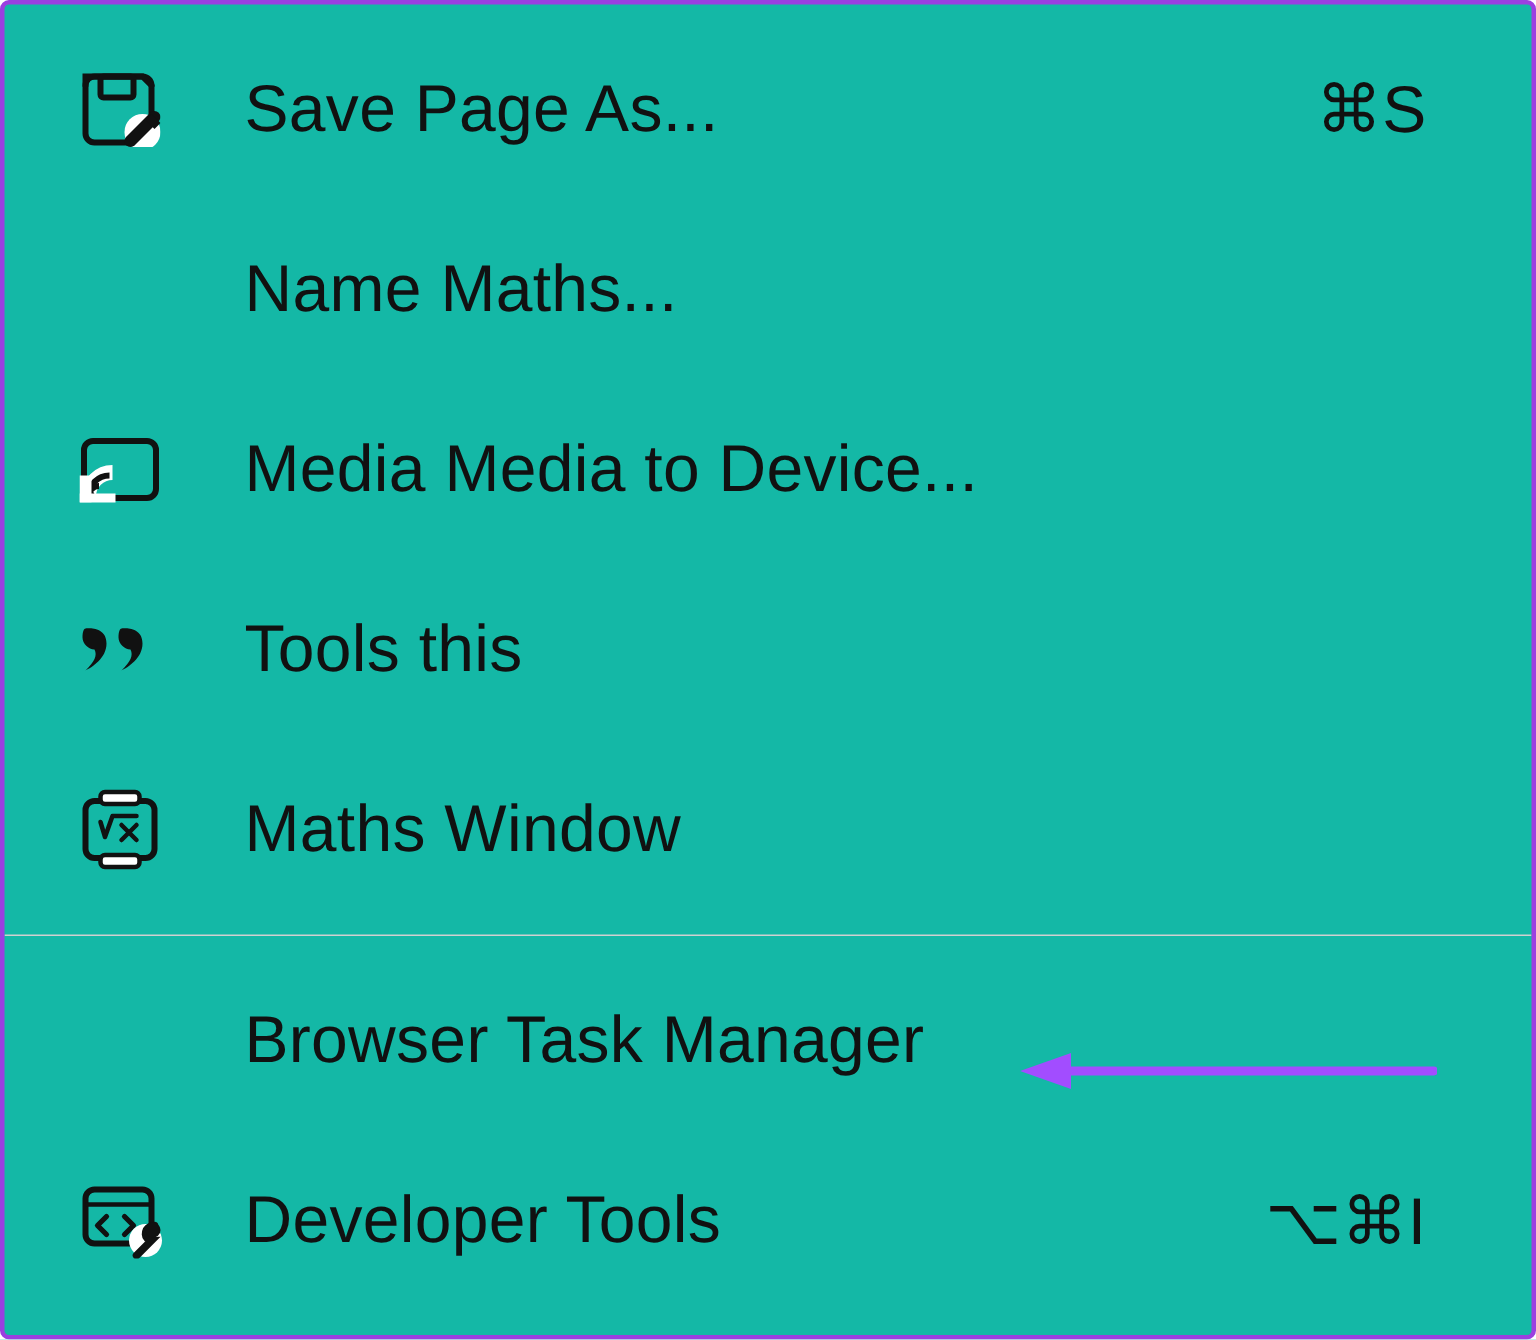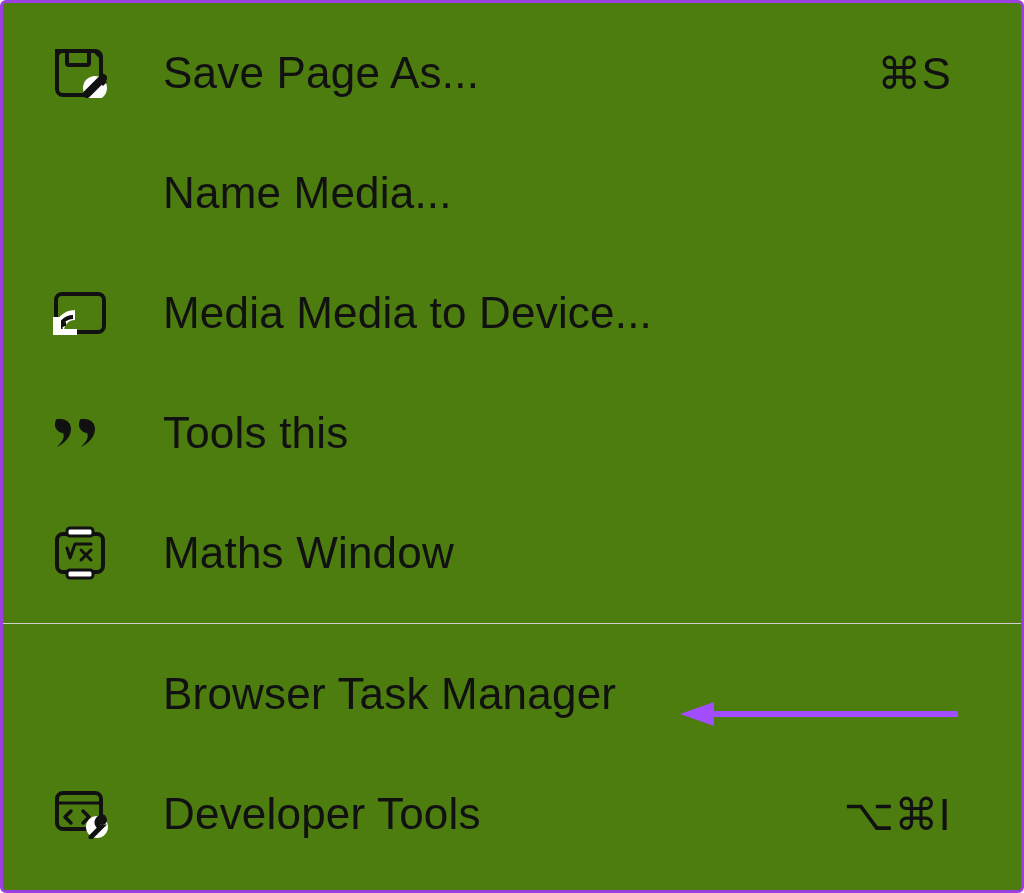--- a/index.html
+++ b/index.html
@@ -10,21 +10,21 @@
     background: #ffffff;
     font-family: -apple-system, "Helvetica Neue", Arial, sans-serif;
     color: #111;
   }
   .frame {
     box-sizing: border-box;
     width: 1024px;
     height: 893px;
     border: 3px solid #9b3fe0;
     border-radius: 6px;
-    background: #4d7c0f;
+    background: #14b8a6;
     position: relative;
     overflow: hidden;
   }
   .menu {
     width: 100%;
   }
   .menu-item {
     display: flex;
     align-items: center;
     height: 120px;
@@ -88,21 +88,21 @@
             <path d="M34 46 L50 30" stroke="#111" stroke-width="8" stroke-linecap="round"></path>
             <path d="M48 28 L54 34 L50 38 L44 32 Z" fill="#111"></path>
           </svg>
         </span>
         <span class="label">Save Page As...</span>
         <span class="shortcut">⌘S</span>
       </div>
 
       <div class="menu-item">
         <span class="icon-slot"></span>
-        <span class="label">Name Media...</span>
+        <span class="label">Name Maths...</span>
         <span class="shortcut"></span>
       </div>
 
       <div class="menu-item">
         <span class="icon-slot">
           <svg width="54" height="44" viewBox="0 0 54 44">
             <rect x="3" y="3" width="48" height="38" rx="6" fill="none" stroke="#111" stroke-width="4"></rect>
             <path d="M6 40 A16 16 0 0 1 22 24" fill="none" stroke="#fff" stroke-width="10"></path>
             <path d="M6 40 A14 14 0 0 1 20 26" fill="none" stroke="#111" stroke-width="4"></path>
             <path d="M6 40 A7 7 0 0 1 13 33" fill="none" stroke="#111" stroke-width="4"></path>

